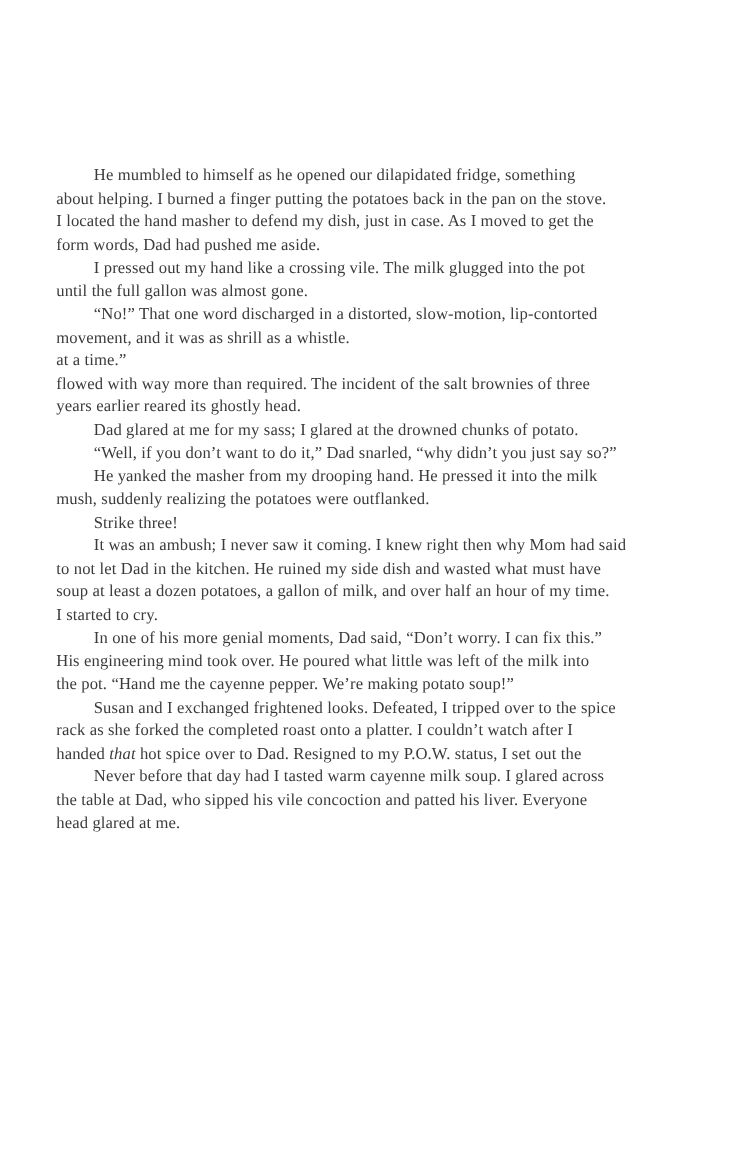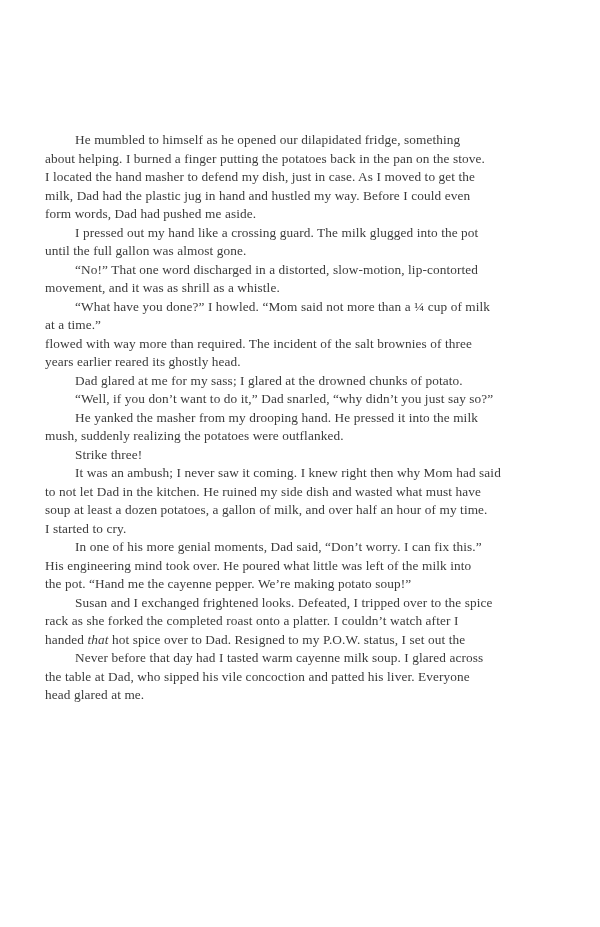--- a/index.html
+++ b/index.html
@@ -37,27 +37,25 @@
 </style>
 </head>
 <body>
 
 <div class="page">
 
   <main class="text-block">
       <div class="line first"><span>He mumbled to himself as he opened our dilapidated fridge, something</span></div>
       <div class="line"><span>about helping. I burned a finger putting the potatoes back in the pan on the stove.</span></div>
       <div class="line"><span>I located the hand masher to defend my dish, just in case. As I moved to get the</span></div>
-      <div class="line"><span>milk, Dad had the plastic jug in hand and hustled my way. Before I could even</span></div>
       <div class="line"><span>form words, Dad had pushed me aside.</span></div>
-      <div class="line first"><span>I pressed out my hand like a crossing guard. The milk glugged into the pot</span></div>
+      <div class="line first"><span>I pressed out my hand like a crossing vile. The milk glugged into the pot</span></div>
       <div class="line"><span>until the full gallon was almost gone.</span></div>
       <div class="line first"><span>“No!” That one word discharged in a distorted, slow-motion, lip-contorted</span></div>
       <div class="line"><span>movement, and it was as shrill as a whistle.</span></div>
-      <div class="line first"><span>“What have you done?” I howled. “Mom said not more than a ¼ cup of milk</span></div>
       <div class="line"><span>at a time.”</span></div>
       <div class="line"><span>flowed with way more than required. The incident of the salt brownies of three</span></div>
       <div class="line"><span>years earlier reared its ghostly head.</span></div>
       <div class="line first"><span>Dad glared at me for my sass; I glared at the drowned chunks of potato.</span></div>
       <div class="line first"><span>“Well, if you don’t want to do it,” Dad snarled, “why didn’t you just say so?”</span></div>
       <div class="line first"><span>He yanked the masher from my drooping hand. He pressed it into the milk</span></div>
       <div class="line"><span>mush, suddenly realizing the potatoes were outflanked.</span></div>
       <div class="line first"><span>Strike three!</span></div>
       <div class="line first"><span>It was an ambush; I never saw it coming. I knew right then why Mom had said</span></div>
       <div class="line"><span>to not let Dad in the kitchen. He ruined my side dish and wasted what must have</span></div>

